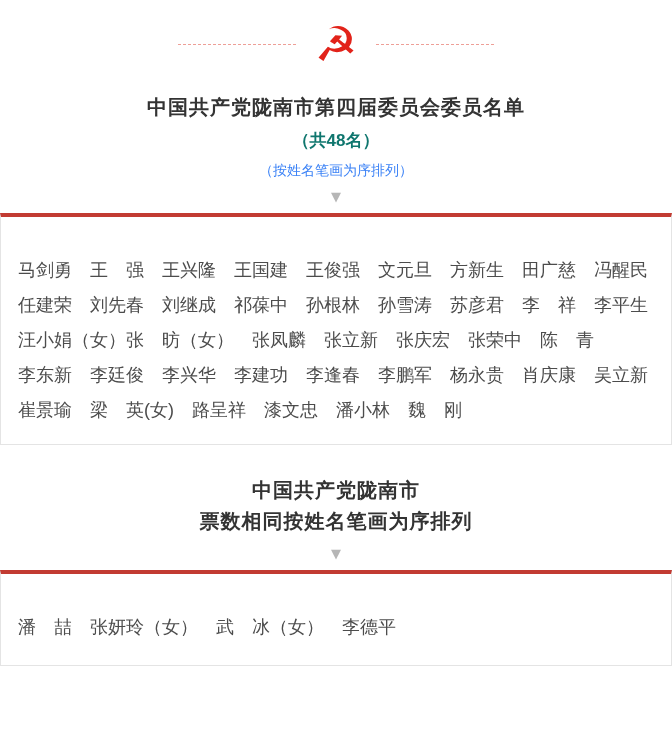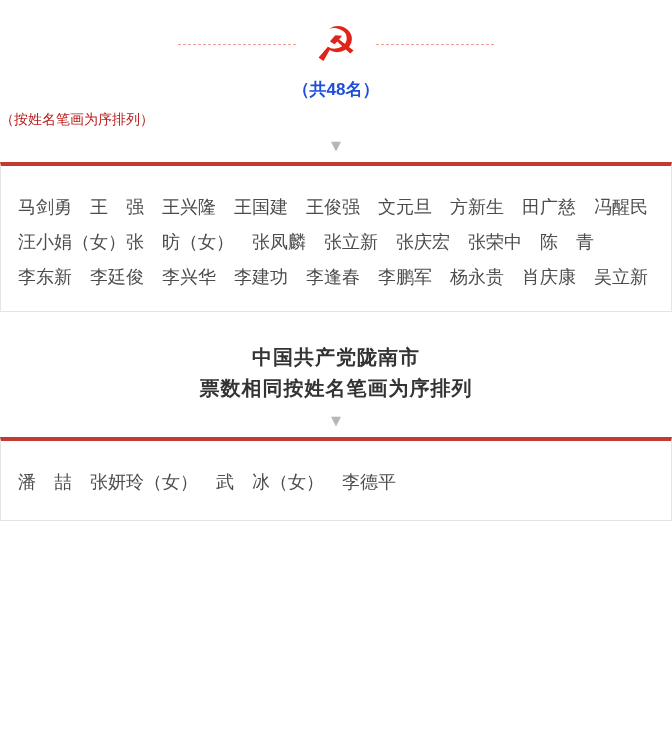--- a/index.html
+++ b/index.html
@@ -41,43 +41,44 @@
     line-height: 31px;
     color: #333333;
     letter-spacing: 1px;
   }
   .sec-title.first { margin-top: 20px; }
   .sec-title.second { margin-top: 30px; text-align: center; }
   .member-count {
     text-align: center;
     font-weight: bold;
     font-size: 17px;
-    color: #1d4ed8;
+    color: #0f766e;
     margin-top: 6px;
   }
   .sort-note {
+    text-align: center;
     font-size: 14px;
-    color: #b91c1c;
+    color: #3b82f6;
     margin-top: 10px;
   }
   .triangle {
     text-align: center;
     font-size: 13px;
     line-height: 14px;
     color: #b6b6b6;
     margin-top: 10px;
     font-family: "DejaVu Sans", sans-serif;
   }
   
   .names-box {
     margin-top: 9px;
     border: 1px solid #e4e4e4;
     border-top: 4px solid #c23b32;
     background: #ffffff;
-    padding: 24px 17px 16px 17px;
+    padding: 36px 17px 16px 17px;
   }
   .names-box.second { padding-bottom: 20px; }
   .name-line {
     font-size: 18px;
     line-height: 35px;
     color: #4c4c4c;
     white-space: pre-wrap;
   }
 </style>
 </head>
@@ -85,27 +86,30 @@
 
 <div class="page">
 
   <div class="divider">
     <span class="dash-line"></span>
     <span class="emblem">☭</span>
     <span class="dash-line"></span>
   </div>
 
   <div>
+    <div class="sec-title first">中国共产党陇南市第四届委员会委员名单</div>
     <div class="member-count">（共48名）</div>
     <div class="sort-note">（按姓名笔画为序排列）</div>
     <div class="triangle">▼</div>
     <div class="names-box">
         <div class="name-line">马剑勇　王　强　王兴隆　王国建　王俊强　文元旦　方新生　田广慈　冯醒民</div>
+        <div class="name-line">任建荣　刘先春　刘继成　祁葆中　孙根林　孙雪涛　苏彦君　李　祥　李平生</div>
         <div class="name-line">汪小娟（女）张　昉（女）　张凤麟　张立新　张庆宏　张荣中　陈　青</div>
         <div class="name-line">李东新　李廷俊　李兴华　李建功　李逢春　李鹏军　杨永贵　肖庆康　吴立新</div>
+        <div class="name-line">崔景瑜　梁　英(女)　路呈祥　漆文忠　潘小林　魏　刚</div>
       </div>
   </div>
 
   <div>
     <div class="sec-title second">中国共产党陇南市</div>
     <div class="sec-title">票数相同按姓名笔画为序排列</div>
     <div class="triangle">▼</div>
     <div class="names-box second">
         <div class="name-line">潘　喆　张妍玲（女）　武　冰（女）　李德平</div>
       </div>

